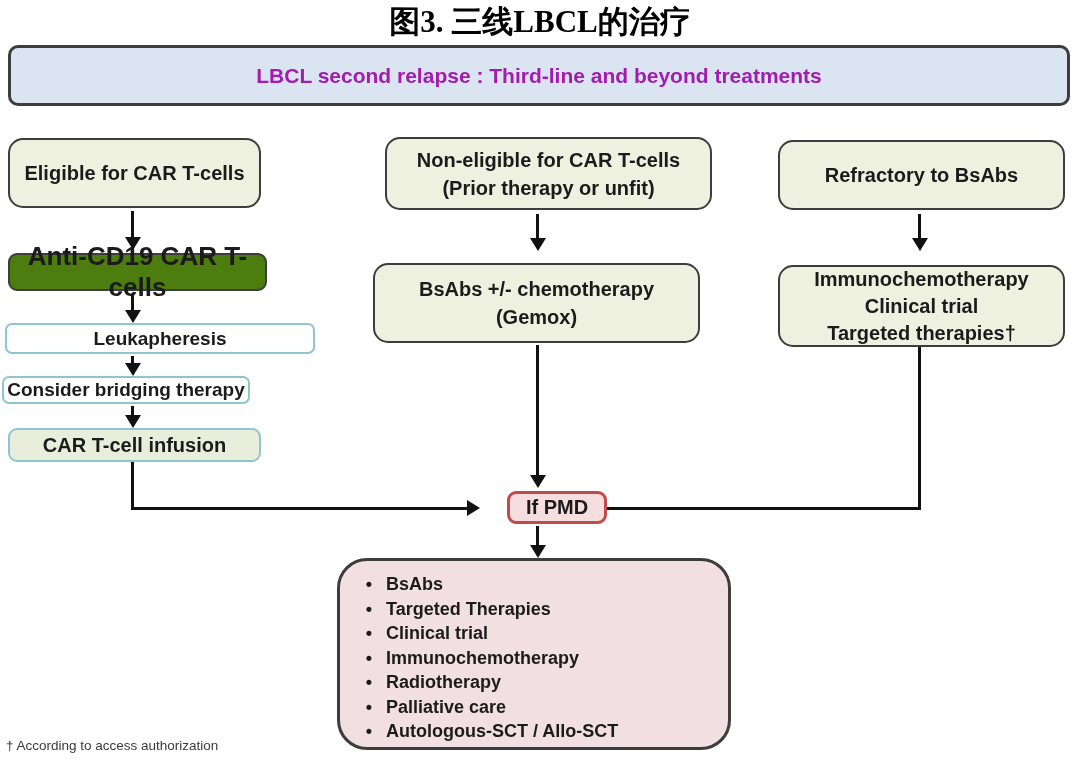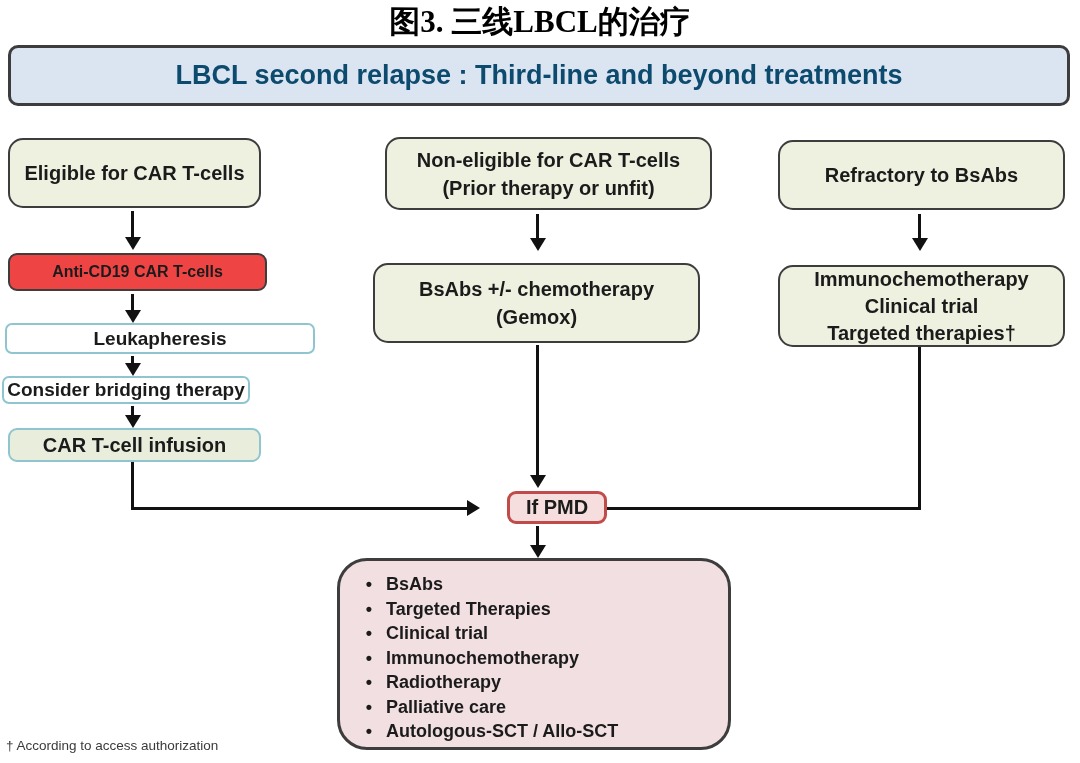--- a/index.html
+++ b/index.html
@@ -15,24 +15,24 @@
     font-weight:bold; font-size:31px; color:#000;
   }
   .node {
     position:absolute; display:flex; flex-direction:column;
     align-items:center; justify-content:center; text-align:center;
     font-weight:bold; color:#1b1b1b;
   }
   .banner {
     left:8px; top:45px; width:1062px; height:61px;
     background:#dbe4f1; border:3px solid #3d3d3d; border-radius:10px;
-    font-size:27px; color:#0c4a6e;text-align:right;
+    font-size:21px; color:#a21caf;text-align:right;
   }
   .greenbox { background:#eef1e0; border:2.5px solid #3d3d3d; border-radius:15px; font-size:20px; }
-  .graybox  { background:#ef4444; border:2.5px solid #3d3d3d; border-radius:9px;  font-size:16px; }
+  .graybox  { background:#4d7c0f; border:2.5px solid #3d3d3d; border-radius:9px;  font-size:26px; }
   .tealbox  { background:#ffffff; border:2.5px solid #8fc5cf; border-radius:7px;  font-size:19px; }
   .tealgreen{ background:#e9eedc; border:2.5px solid #8fc5cf; border-radius:9px;  font-size:20px; }
   .pmdbox   { background:#f7dede; border:3px solid #c14b4b;  border-radius:9px;  font-size:20px; }
 
   .b-eligible   { left:8px;   top:138px; width:253px; height:70px; }
   .b-anticd19   { left:8px;   top:253px; width:259px; height:38px; }
   .b-leuka      { left:5px;   top:323px; width:310px; height:31px; }
   .b-consider   { left:2px;   top:376px; width:248px; height:28px; }
   .b-infusion   { left:8px;   top:428px; width:253px; height:34px; }
   .b-noneligible{ left:373px; top:137px; width:327px; height:73px; line-height:28px;margin-left:12px; }

